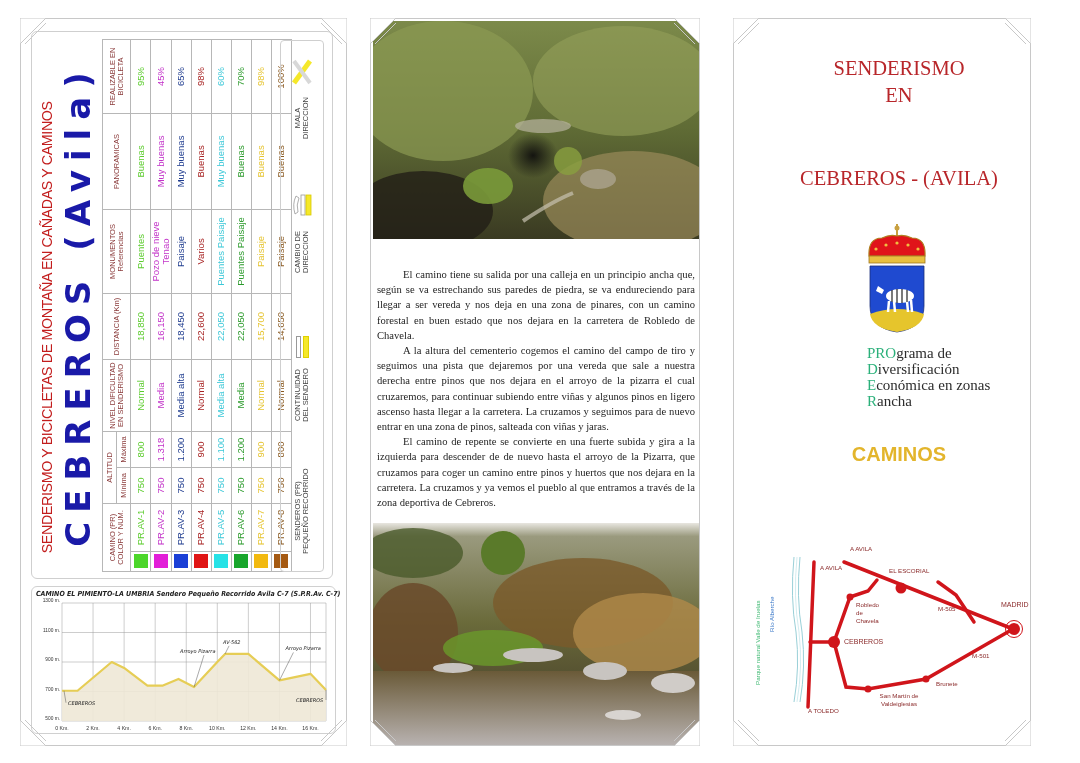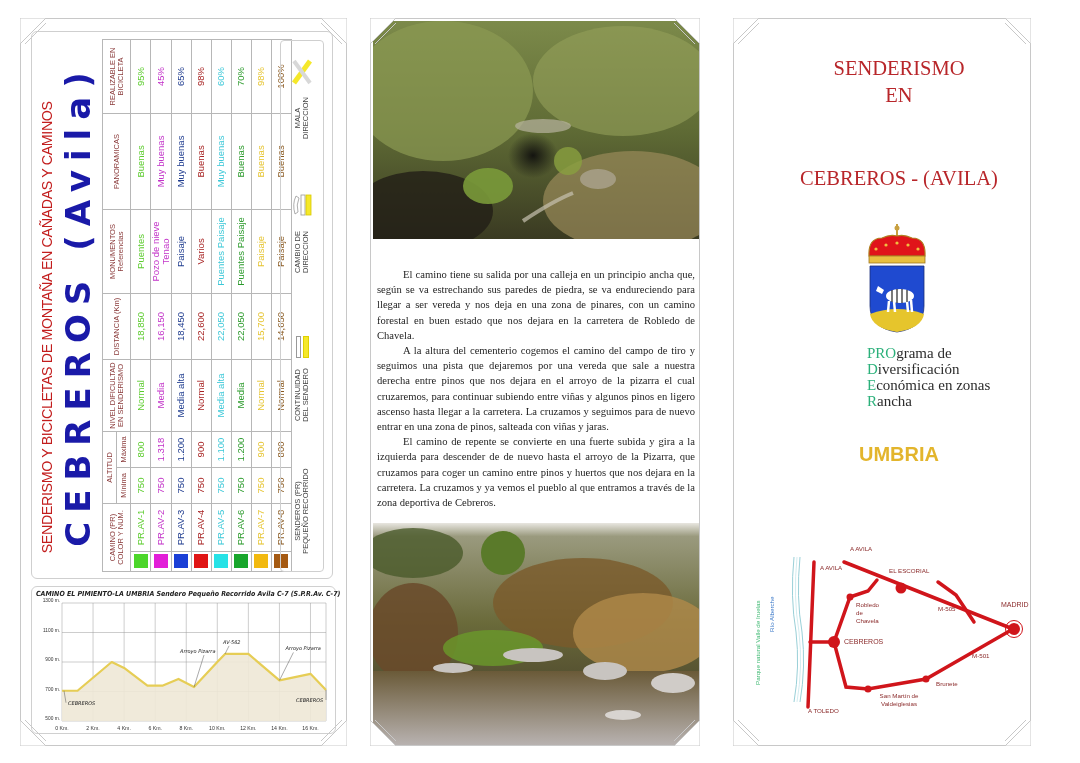--- a/index.html
+++ b/index.html
@@ -401,21 +401,21 @@
     </g>
   </svg>
 
   <div id="proder">
     <div><span class="cap">PRO</span><span>grama de</span></div>
     <div><span class="cap">D</span><span>iversificación</span></div>
     <div><span class="cap">E</span><span>conómica en zonas</span></div>
     <div><span class="cap">R</span><span>ancha</span></div>
   </div>
 
-  <div class="ytitle" style="top:423px">UMBRIA</div>
+  <div class="ytitle" style="top:423px">CAMINOS</div>
 
   <div id="map" style="width:285px;height:180px;">
     <svg width="285" height="180" viewBox="0 0 285 180">
 
       <path d="M38 20 Q 34 60 40 95 Q 44 130 38 165" stroke="#9ad0d8" stroke-width="1" fill="none"></path>
       <path d="M44 20 Q 40 60 46 95 Q 50 130 44 165" stroke="#9ad0d8" stroke-width="1" fill="none"></path>
       <path d="M41 20 Q 37 60 43 95 Q 47 130 41 165" stroke="#c0e4ea" stroke-width="0.7" fill="none"></path>
 
       <g stroke="#d0151b" stroke-width="3.5" fill="none" stroke-linecap="round">
         <line x1="58" y1="25" x2="52" y2="170"></line>

